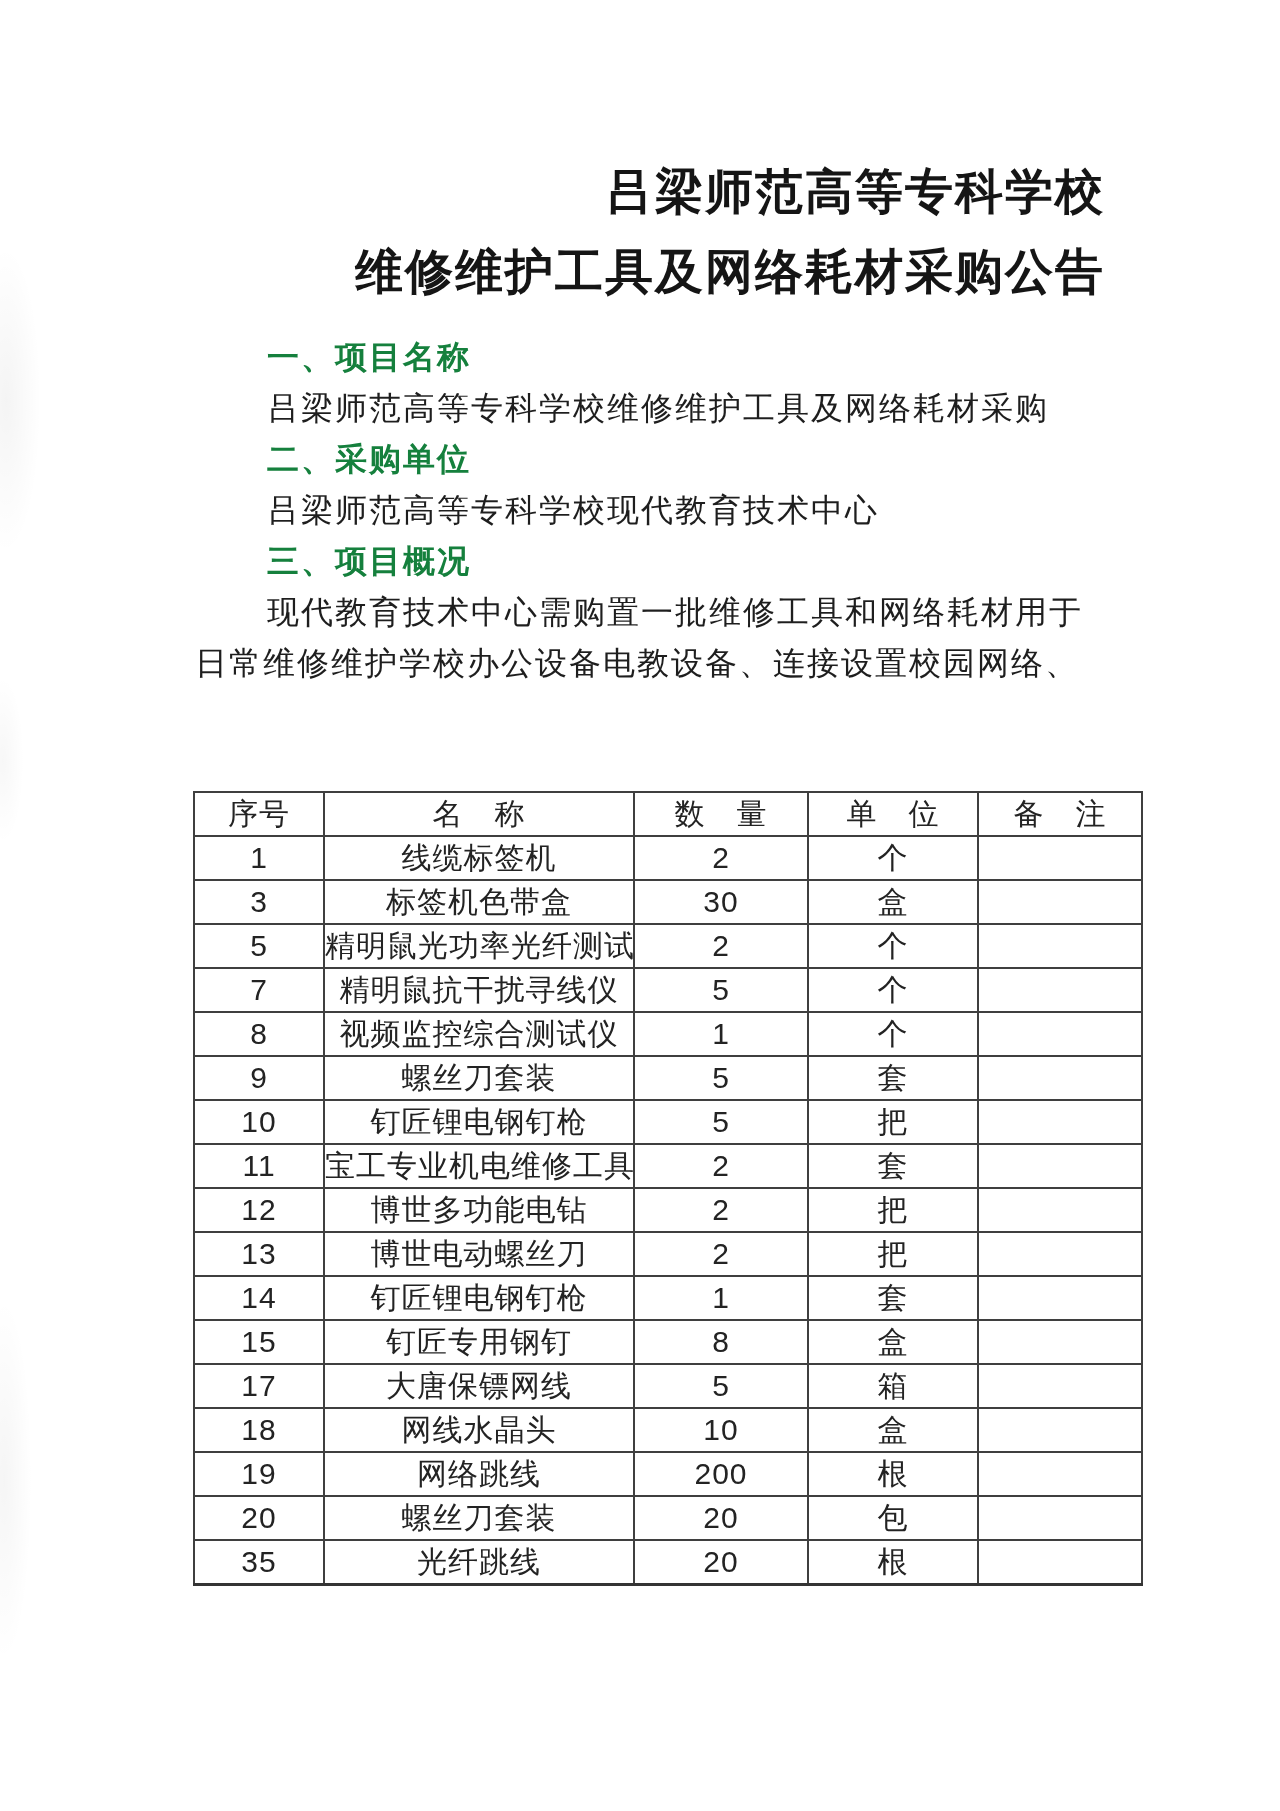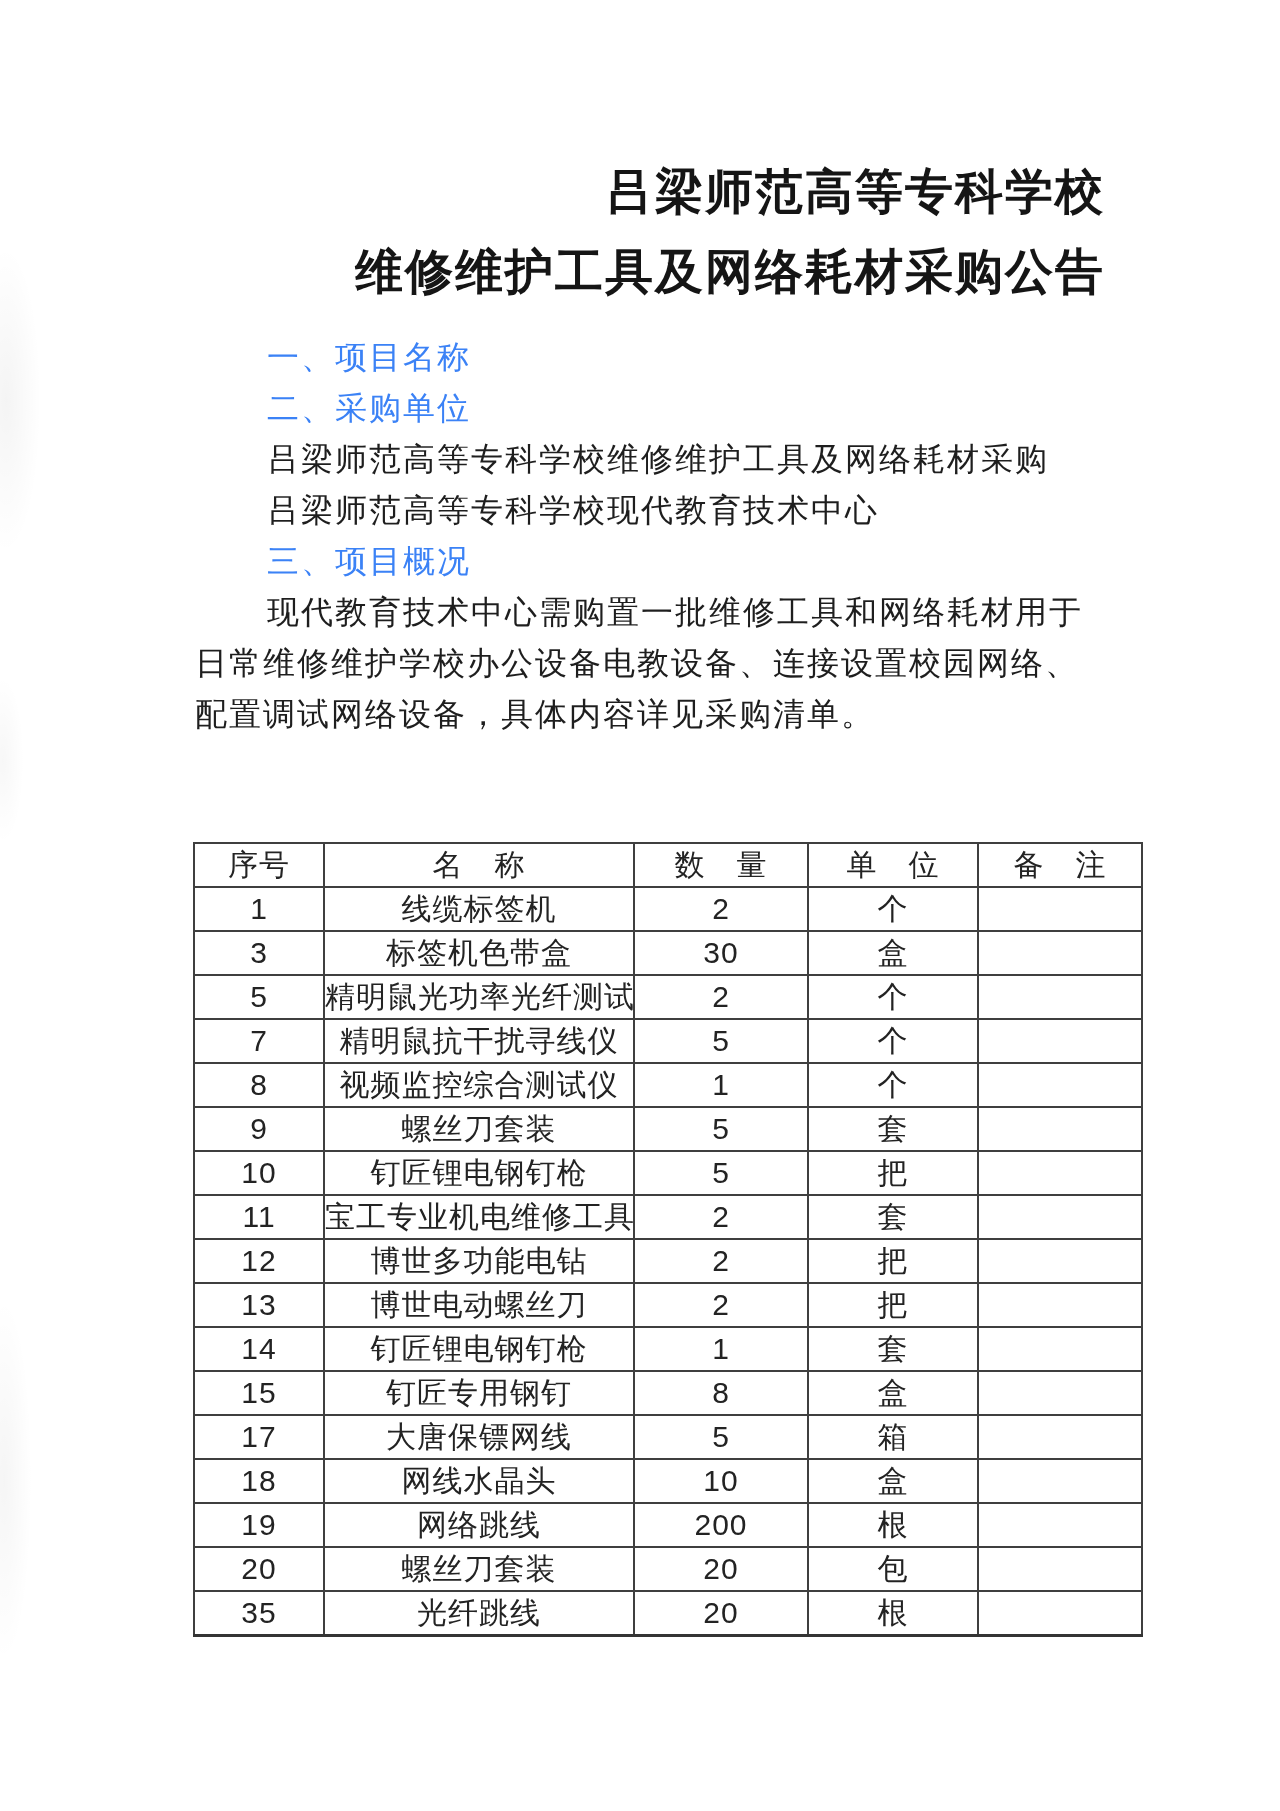--- a/index.html
+++ b/index.html
@@ -40,22 +40,22 @@
     font-size: 32px;
     line-height: 51px;
     letter-spacing: 2px;
     color: #1e1e1e;
     white-space: pre;
   }
   .indent {
     padding-left: 72px;
   }
   .heading {
-    font-weight: 400;
-    color: #3b82f6;
+    font-weight: 700;
+    color: #15803d;
   }
   table.procurement {
     margin-top: 102px;
     margin-left: -2px;
     width: 948px;
     border-collapse: collapse;
     table-layout: fixed;
     border: 2px solid #343434;
     border-bottom-width: 3px;
     padding-left: 16px;
@@ -80,27 +80,26 @@
 
 <div class="content">
 
   <h1 class="doc-title">
     <div>吕梁师范高等专科学校</div>
     <div>维修维护工具及网络耗材采购公告</div>
   </h1>
 
   <div class="textstack">
     <p class="line heading indent">一、项目名称</p>
+    <p class="line indent">吕梁师范高等专科学校维修维护工具及网络耗材采购</p>
     <p class="line heading indent">二、采购单位</p>
-    <p class="line indent">吕梁师范高等专科学校维修维护工具及网络耗材采购</p>
     <p class="line indent">吕梁师范高等专科学校现代教育技术中心</p>
     <p class="line heading indent">三、项目概况</p>
     <p class="line indent">现代教育技术中心需购置一批维修工具和网络耗材用于</p>
     <p class="line">日常维修维护学校办公设备电教设备、连接设置校园网络、</p>
-    <p class="line">配置调试网络设备，具体内容详见采购清单。</p>
   </div>
 
   <table class="procurement">
     <colgroup>
       <col style="width:130px">
       <col style="width:310px">
       <col style="width:174px">
       <col style="width:170px">
       <col style="width:164px">
     </colgroup>

